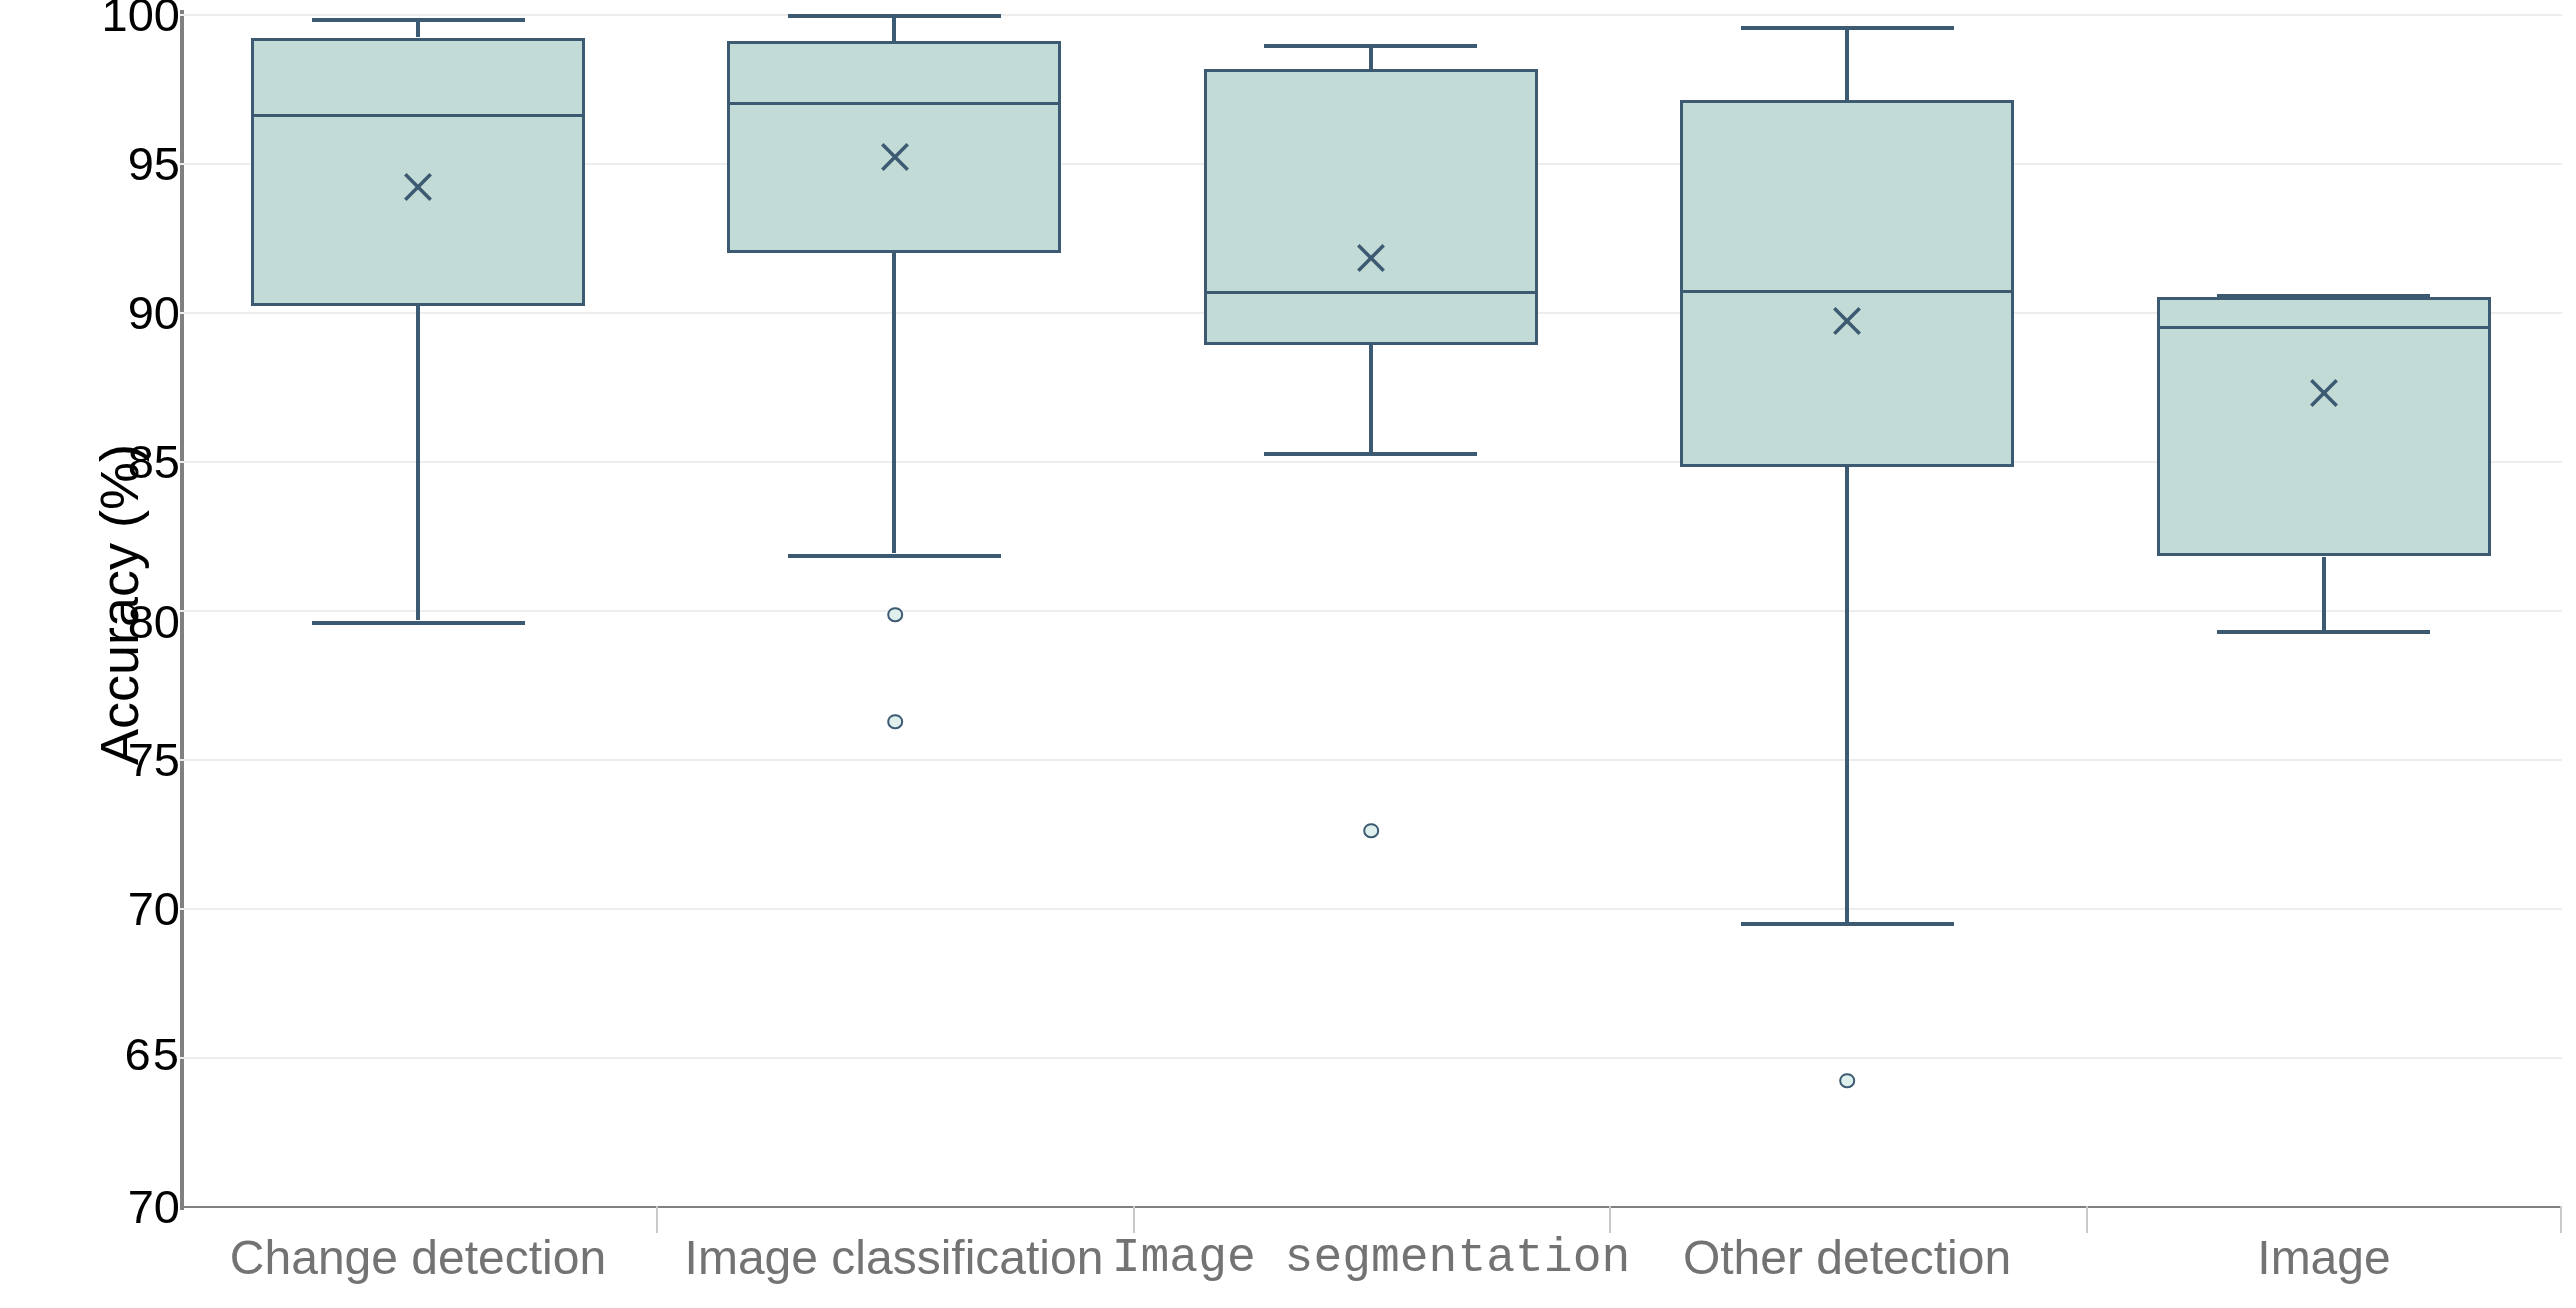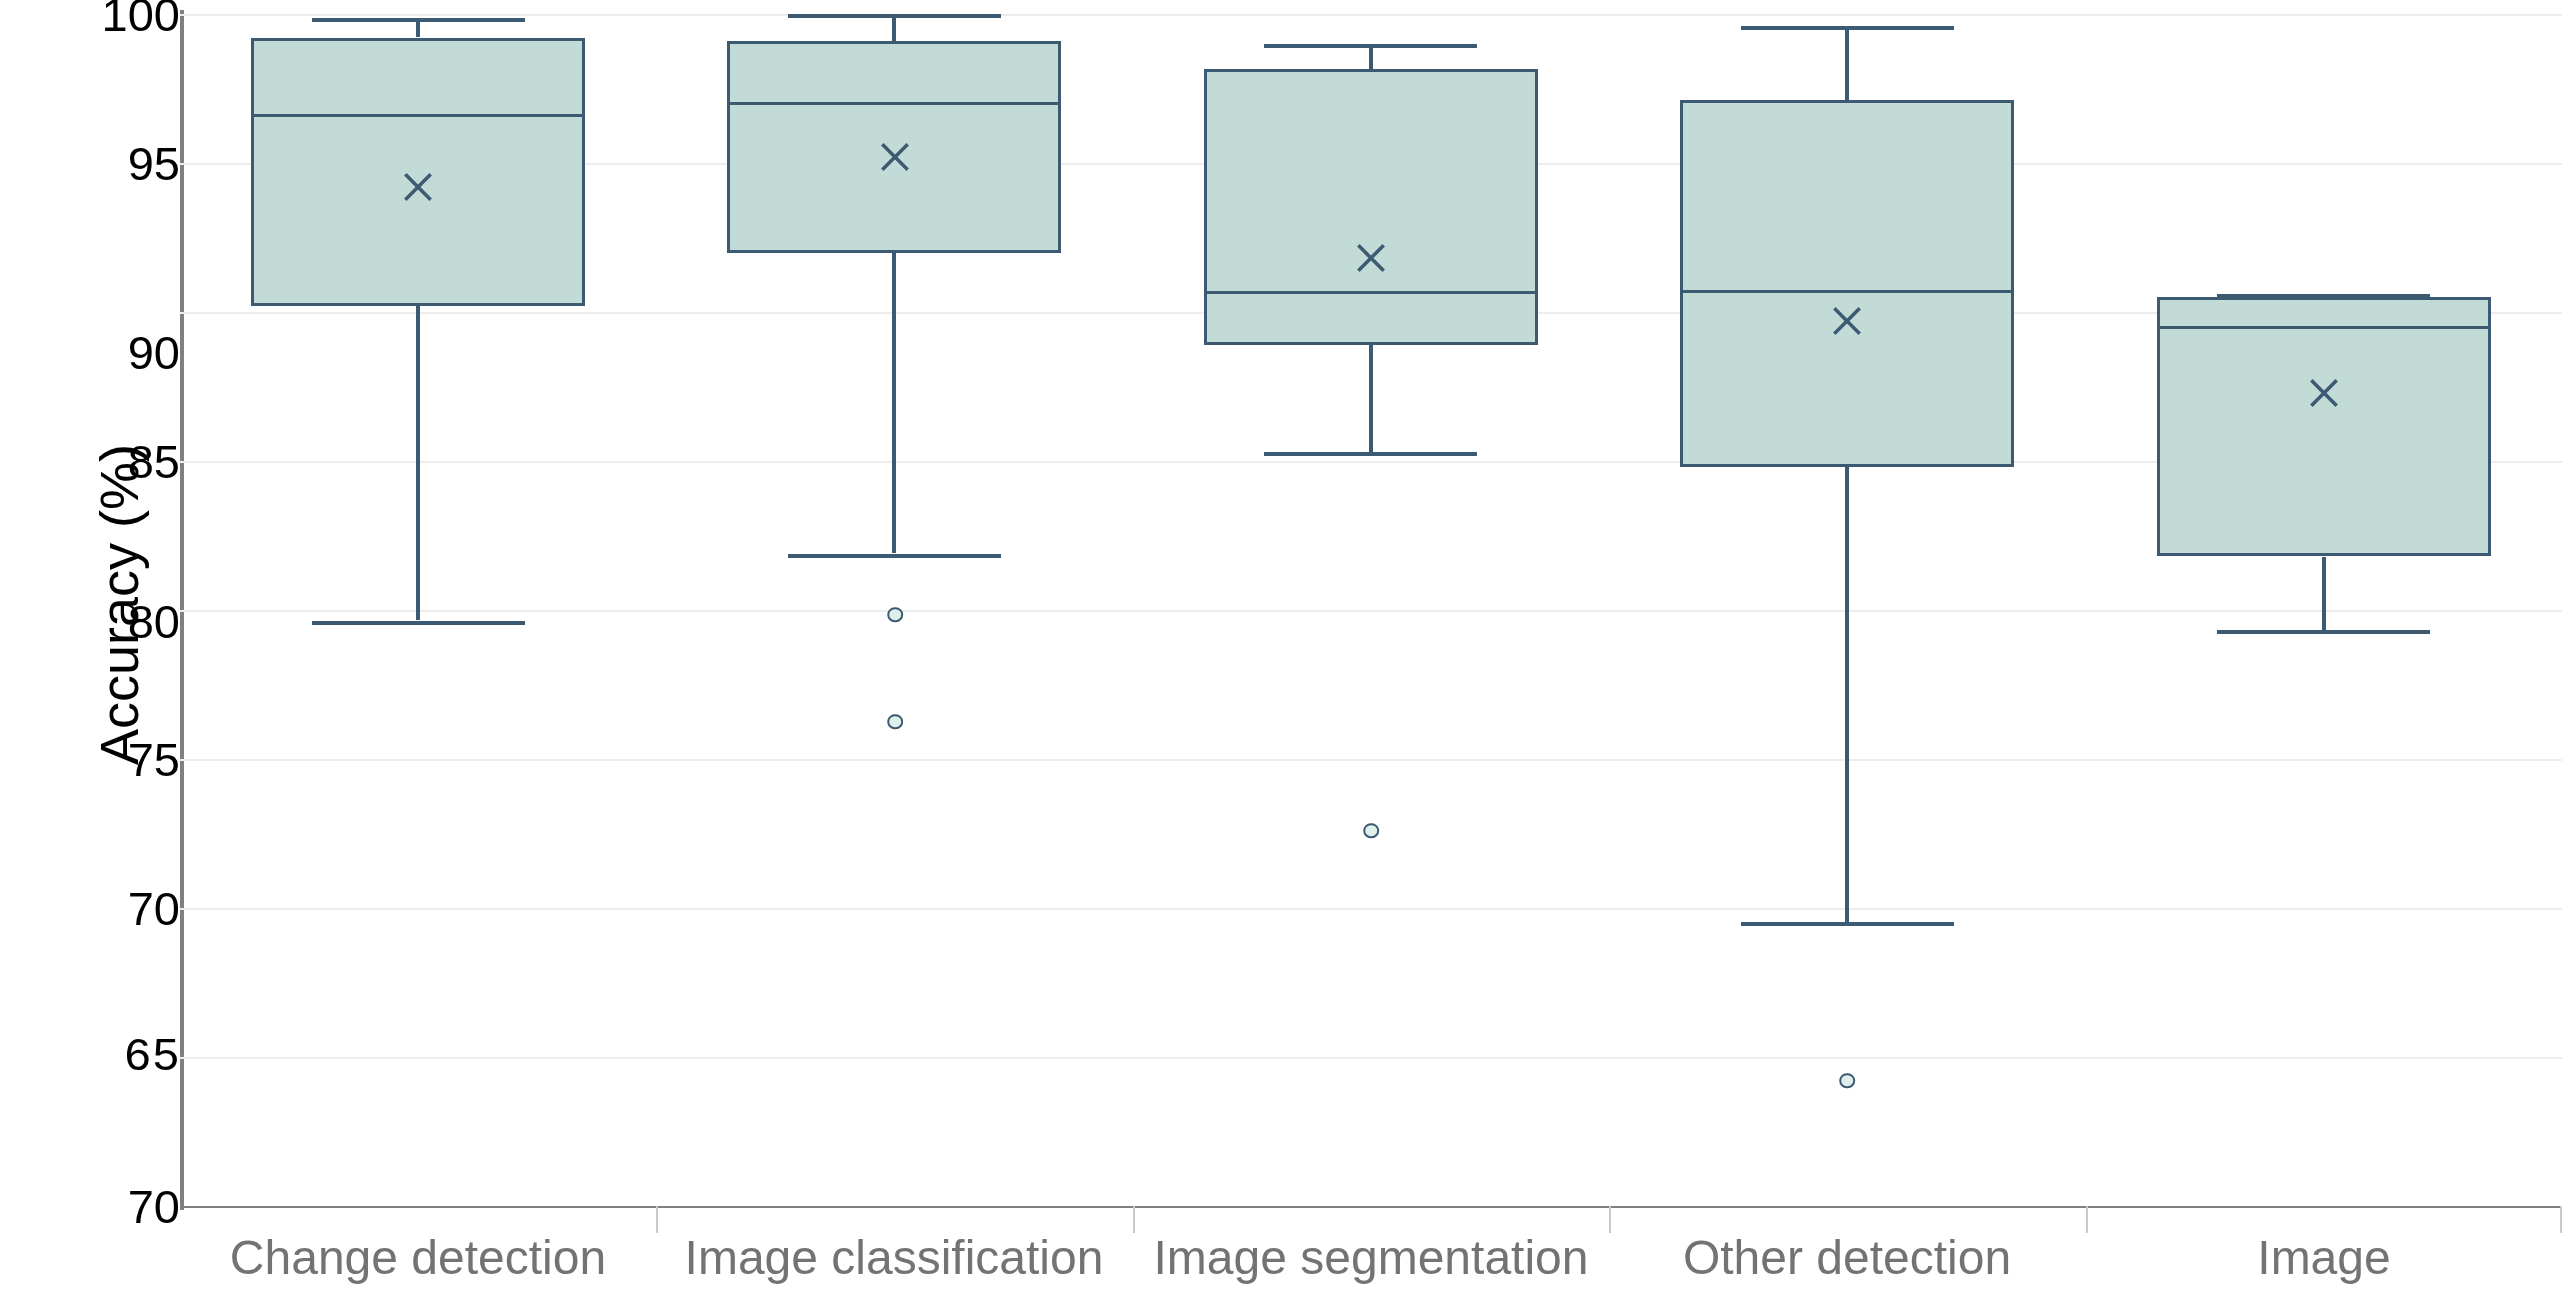--- a/index.html
+++ b/index.html
@@ -135,21 +135,21 @@
 </head>
 <body>
 
 <div id="chart-root">
 
   <div id="y-axis-title">Accuracy (%)</div>
 
   <div id="y-tick-labels">
       <div class="y-tick-label" style="top: 13.5px;">100</div>
       <div class="y-tick-label" style="top: 163px;">95</div>
-      <div class="y-tick-label" style="top: 312px; margin-top: 40px;">90</div>
+      <div class="y-tick-label" style="top: 312px;">90</div>
       <div class="y-tick-label" style="top: 461px;">85</div>
       <div class="y-tick-label" style="top: 610px; margin-top: 11px;">80</div>
       <div class="y-tick-label" style="top: 759px;">75</div>
       <div class="y-tick-label" style="top: 908px;">70</div>
       <div class="y-tick-label" style="top: 1057px; font-family: Liberation Mono, monospace;">65</div>
       <div class="y-tick-label" style="top: 1206px;">70</div>
     </div>
 
   <div id="y-axis-line"></div>
 
@@ -246,19 +246,19 @@
               <line x1="40" y1="4" x2="4" y2="40" stroke="#3d5a73" stroke-width="5"></line>
             </svg>
           </div>
         </div>
       </div>
   </div>
 
   <div id="x-cat-labels">
       <div class="x-cat-label" style="left: 418px;">Change detection</div>
       <div class="x-cat-label" style="left: 894px;">Image classification</div>
-      <div class="x-cat-label" style="left: 1371px;">Image segmentation</div>
+      <div class="x-cat-label" style="left: 1371px; font-family: Liberation Mono, monospace;">Image segmentation</div>
       <div class="x-cat-label" style="left: 1847px;">Other detection</div>
       <div class="x-cat-label" style="left: 2324px;">Image</div>
     </div>
 
 </div>
 
 
 </body></html>

